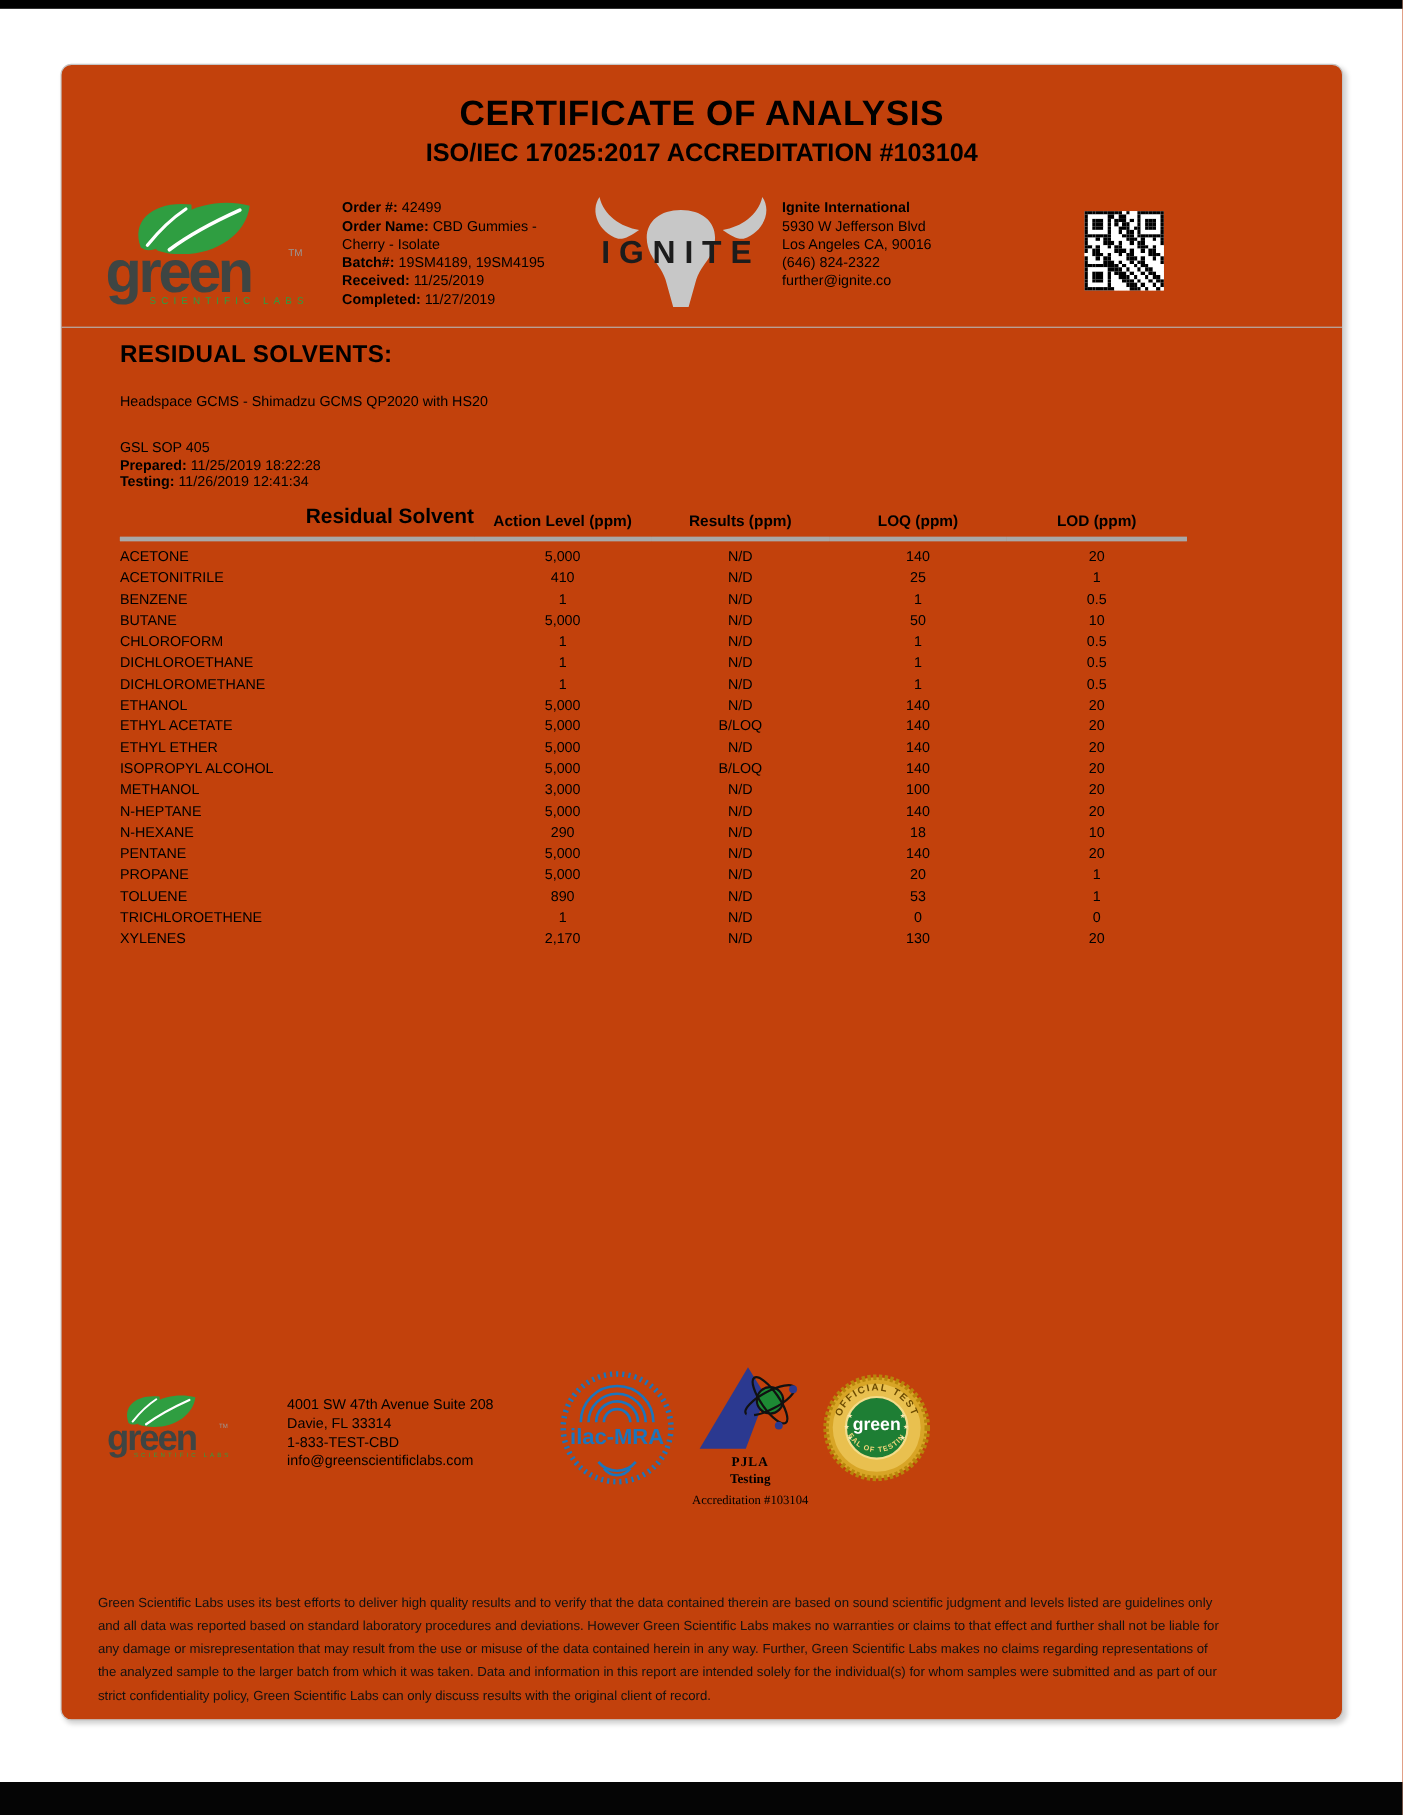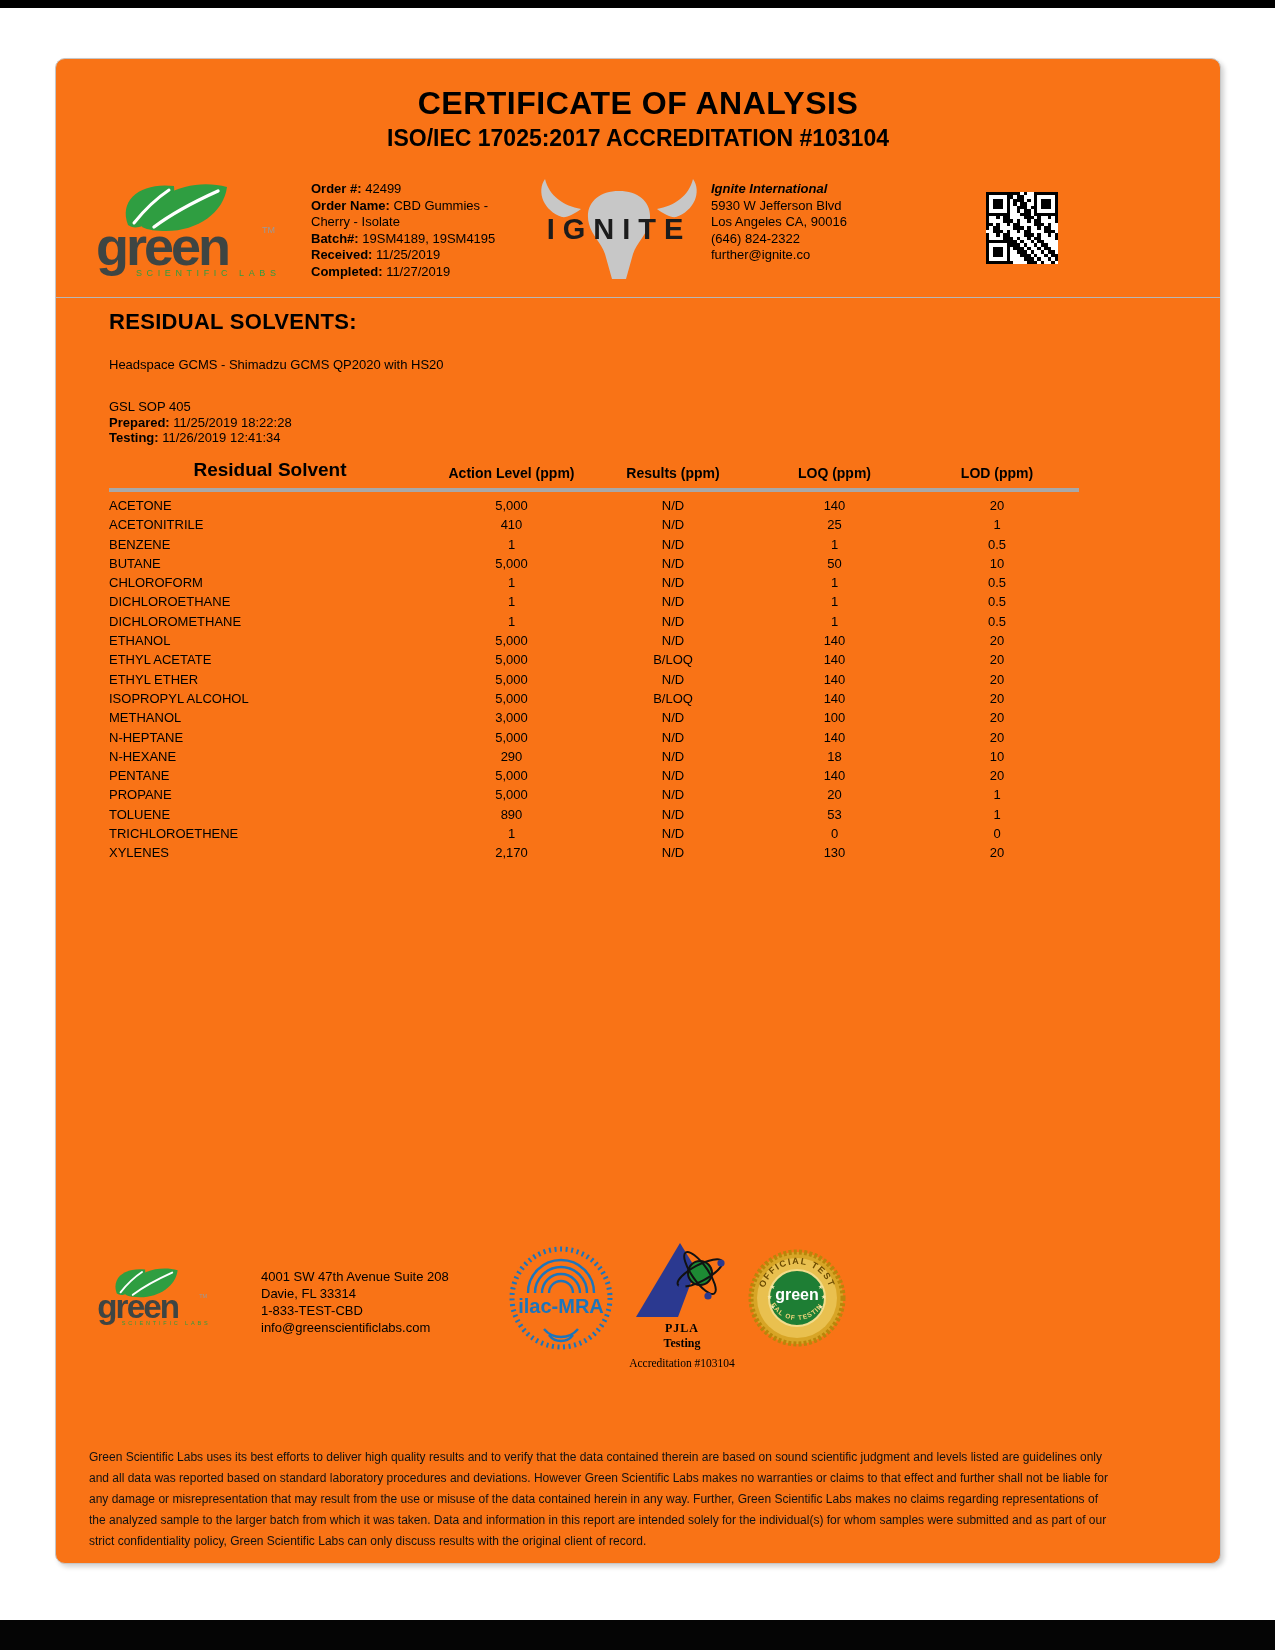--- a/index.html
+++ b/index.html
@@ -4,53 +4,53 @@
 <style>
   html,body{margin:0;padding:0;}
   body{
     width:1275px;height:1650px;position:relative;background:#ffffff;
     font-family:"Liberation Sans", sans-serif;color:#000;overflow:hidden;
   }
   .bar-top{position:absolute;top:0;left:0;width:1275px;height:8px;background:#000;}
   .bar-bottom{position:absolute;top:1620px;left:0;width:1275px;height:30px;background:#050505;}
   .page{
     position:absolute;left:55px;top:58px;width:1164px;height:1504px;
-    background:#f97316;border:1px solid #c6c6c6;border-radius:10px;
+    background:#c2410c;border:1px solid #c6c6c6;border-radius:10px;
     box-shadow:3px 3px 5px rgba(0,0,0,.18);
   }
   .title{position:absolute;top:26px;left:0;width:100%;text-align:center;
     font-size:32px;font-weight:bold;letter-spacing:.5px;}
   .subtitle{position:absolute;top:66px;left:0;width:100%;text-align:center;
     font-size:23px;font-weight:bold;}
 
   
   .green-logo{position:absolute;left:38px;top:118px;}
   .green-logo-foot{position:absolute;left:40px;top:1205px;}
   .order-block{position:absolute;left:255px;top:122px;width:205px;font-size:13px;line-height:16.5px;}
   .order-block b{font-weight:bold;}
   .ignite-logo{position:absolute;left:478px;top:116px;width:170px;height:110px;}
   .client-block{position:absolute;left:655px;top:122px;width:215px;font-size:13px;line-height:16.5px;}
-  .client-name{font-weight:bold;font-style:italic;}
+  .client-name{font-weight:bold;}
   .qr{position:absolute;left:930px;top:133px;width:72px;height:72px;
     display:grid;grid-template-columns:repeat(21,1fr);grid-template-rows:repeat(21,1fr);background:#fff;}
   .qr i{display:block;background:#fff;}
   .qr i.on{background:#000;}
 
   .divider{position:absolute;left:0;top:238px;width:100%;height:0;border:0;border-top:1px solid #b7b7b7;margin:0;}
 
   .section-heading{position:absolute;left:53px;top:250px;font-size:22px;font-weight:bold;letter-spacing:.3px;text-align:right;}
   .method{position:absolute;left:53px;top:298px;font-size:13px;}
   .sop-block{position:absolute;left:53px;top:340px;font-size:13px;line-height:15.5px;}
   .sop-block b{font-weight:bold;}
 
   
   .solvents{position:absolute;left:53px;top:400px;width:970px;border-collapse:collapse;table-layout:fixed;}
   .solvents thead th{font-weight:bold;font-size:14px;text-align:center;vertical-align:bottom;
     padding:0 0 7px 0;border-bottom:4px solid #a8a8a8;}
-  .solvents thead th:first-child{font-size:19px;text-align:center;}
+  .solvents thead th:first-child{font-size:19px;text-align:right;}
   .solvents tbody td{font-size:13px;line-height:19.3px;height:19.3px;text-align:center;padding:0;white-space:nowrap;}
   .solvents tbody td:first-child{text-align:left;}
   .solvents tbody tr:first-child td{padding-top:4px;}
 
   
   .addr-block{position:absolute;left:205px;top:1209px;font-size:13px;line-height:17px;}
   .ilac{position:absolute;left:452px;top:1186px;}
   .pjla{position:absolute;left:566px;top:1178px;width:120px;text-align:center;}
   .pjla-name{font-family:"Liberation Serif", serif;font-weight:bold;font-size:12px;letter-spacing:1px;margin-top:-2px;}
   .pjla-sub{font-family:"Liberation Serif", serif;font-weight:bold;font-size:12px;}

